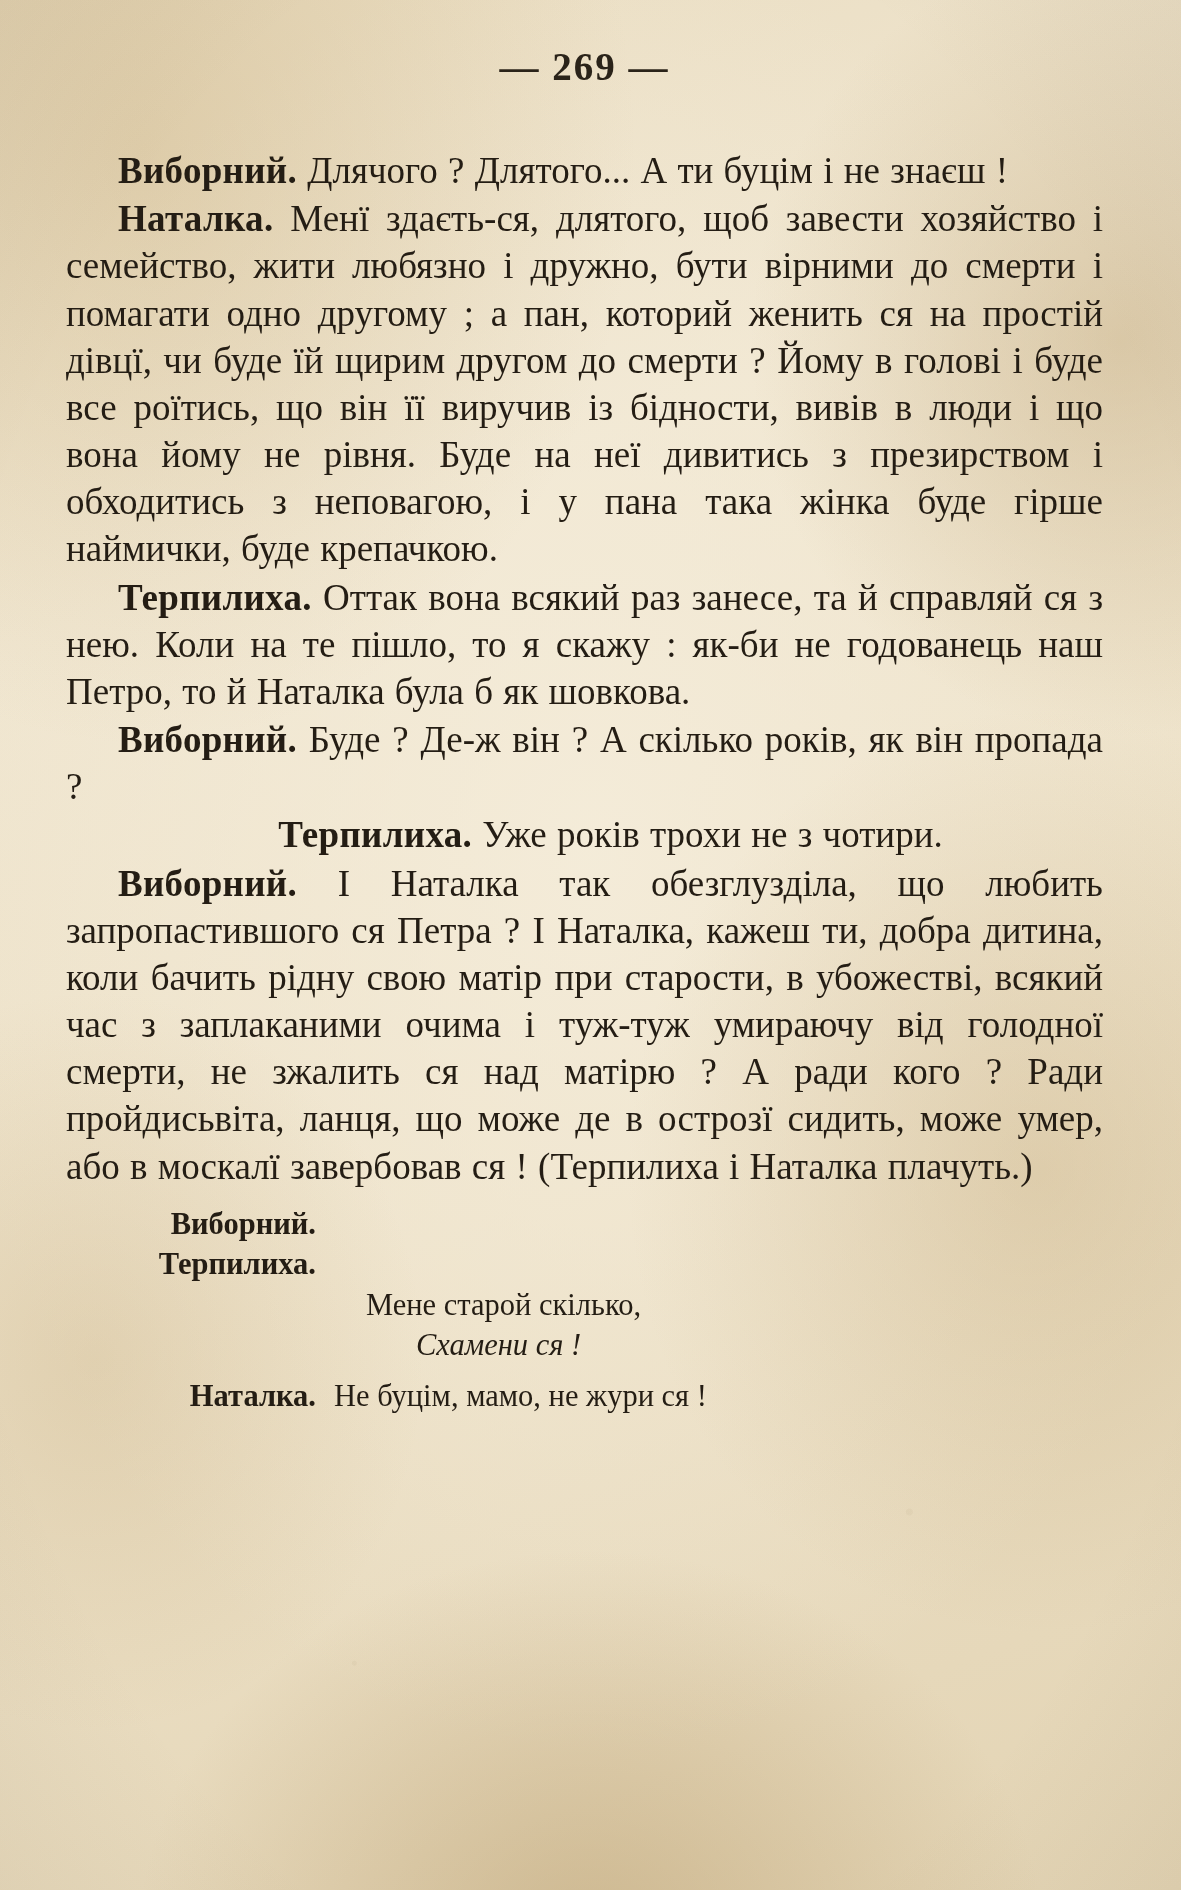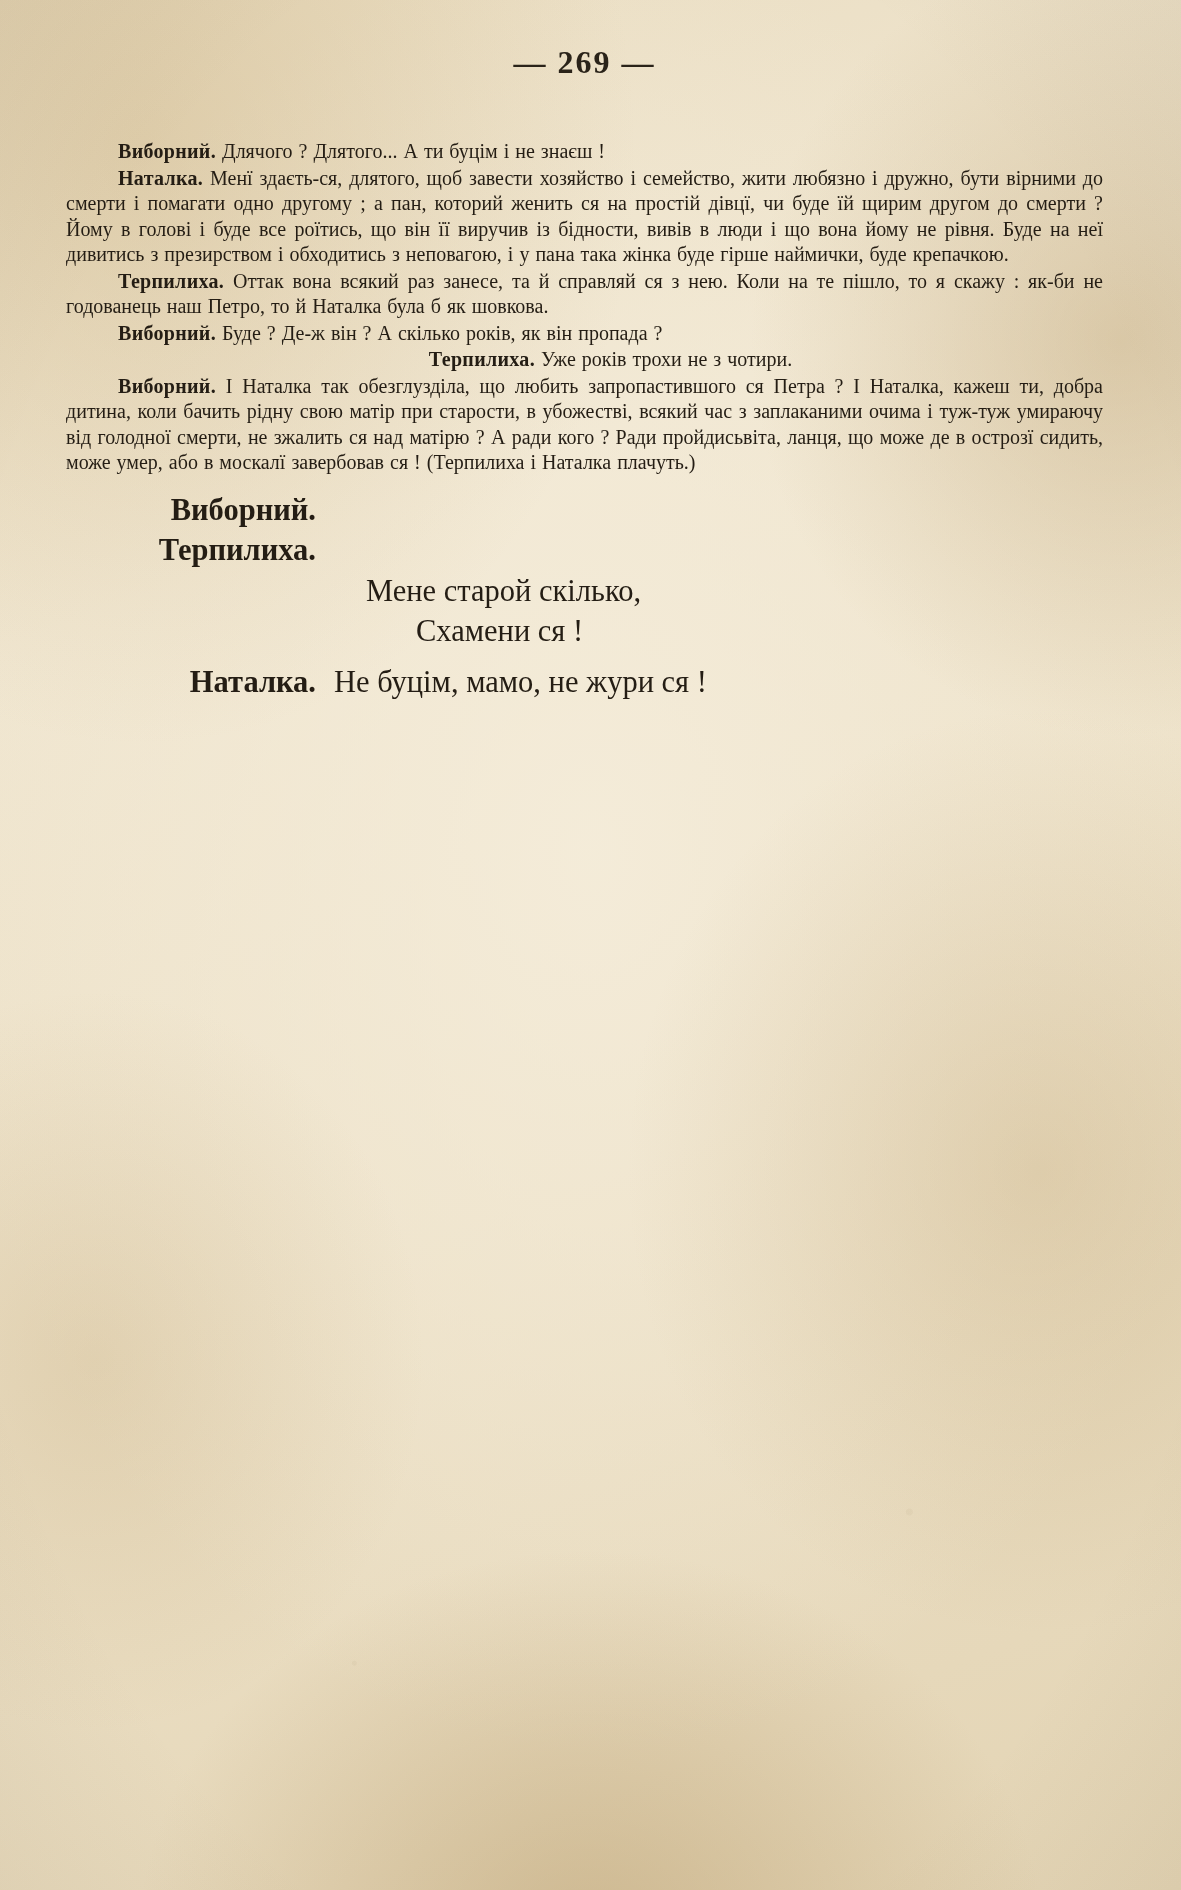--- a/index.html
+++ b/index.html
@@ -40,29 +40,29 @@
       radial-gradient(circle at 30% 88%, rgba(120,95,55,0.05) 0 2px, rgba(0,0,0,0) 3px),
       radial-gradient(ellipse 100% 100% at 50% 50%, rgba(0,0,0,0) 55%, rgba(90,70,40,0.17) 100%);
   }
   .content {
     position: relative;
     z-index: 2;
     padding: 44px 78px 0 66px;
   }
   .page-number {
     text-align: center;
-    font-size: 32px;
+    font-size: 39px;
     letter-spacing: 2px;
     color: #2a2319;
     margin: 0 0 58px 0;
     font-weight: 600;
   }
   .para {
     text-align: justify;
-    font-size: 20px;
+    font-size: 37px;
     line-height: 1.275;
     color: #241d14;
     margin: 0 0 1px 0;
     text-indent: 52px;
     word-spacing: 1px;
   }
   .para.last-left { text-align: center; }
   .speaker {
     font-weight: bold;
     letter-spacing: 0.3px;
@@ -87,21 +87,21 @@
     white-space: nowrap;
   }
   .verse-text {
     white-space: pre;
   }
   .verse-cont {
     padding-left: 268px;
     white-space: pre;
   }
   .verse-cont.indent1 { padding-left: 300px; }
-  .verse-cont.indent2 { padding-left: 350px; }
+  .verse-cont.indent2 { padding-left: 350px; font-style: italic; }
   .spacer-sm { height: 10px; }
 </style>
 </head>
 <body>
 
 <div class="page">
   <div class="content">
 
     <div class="page-number">— 269 —</div>
 

